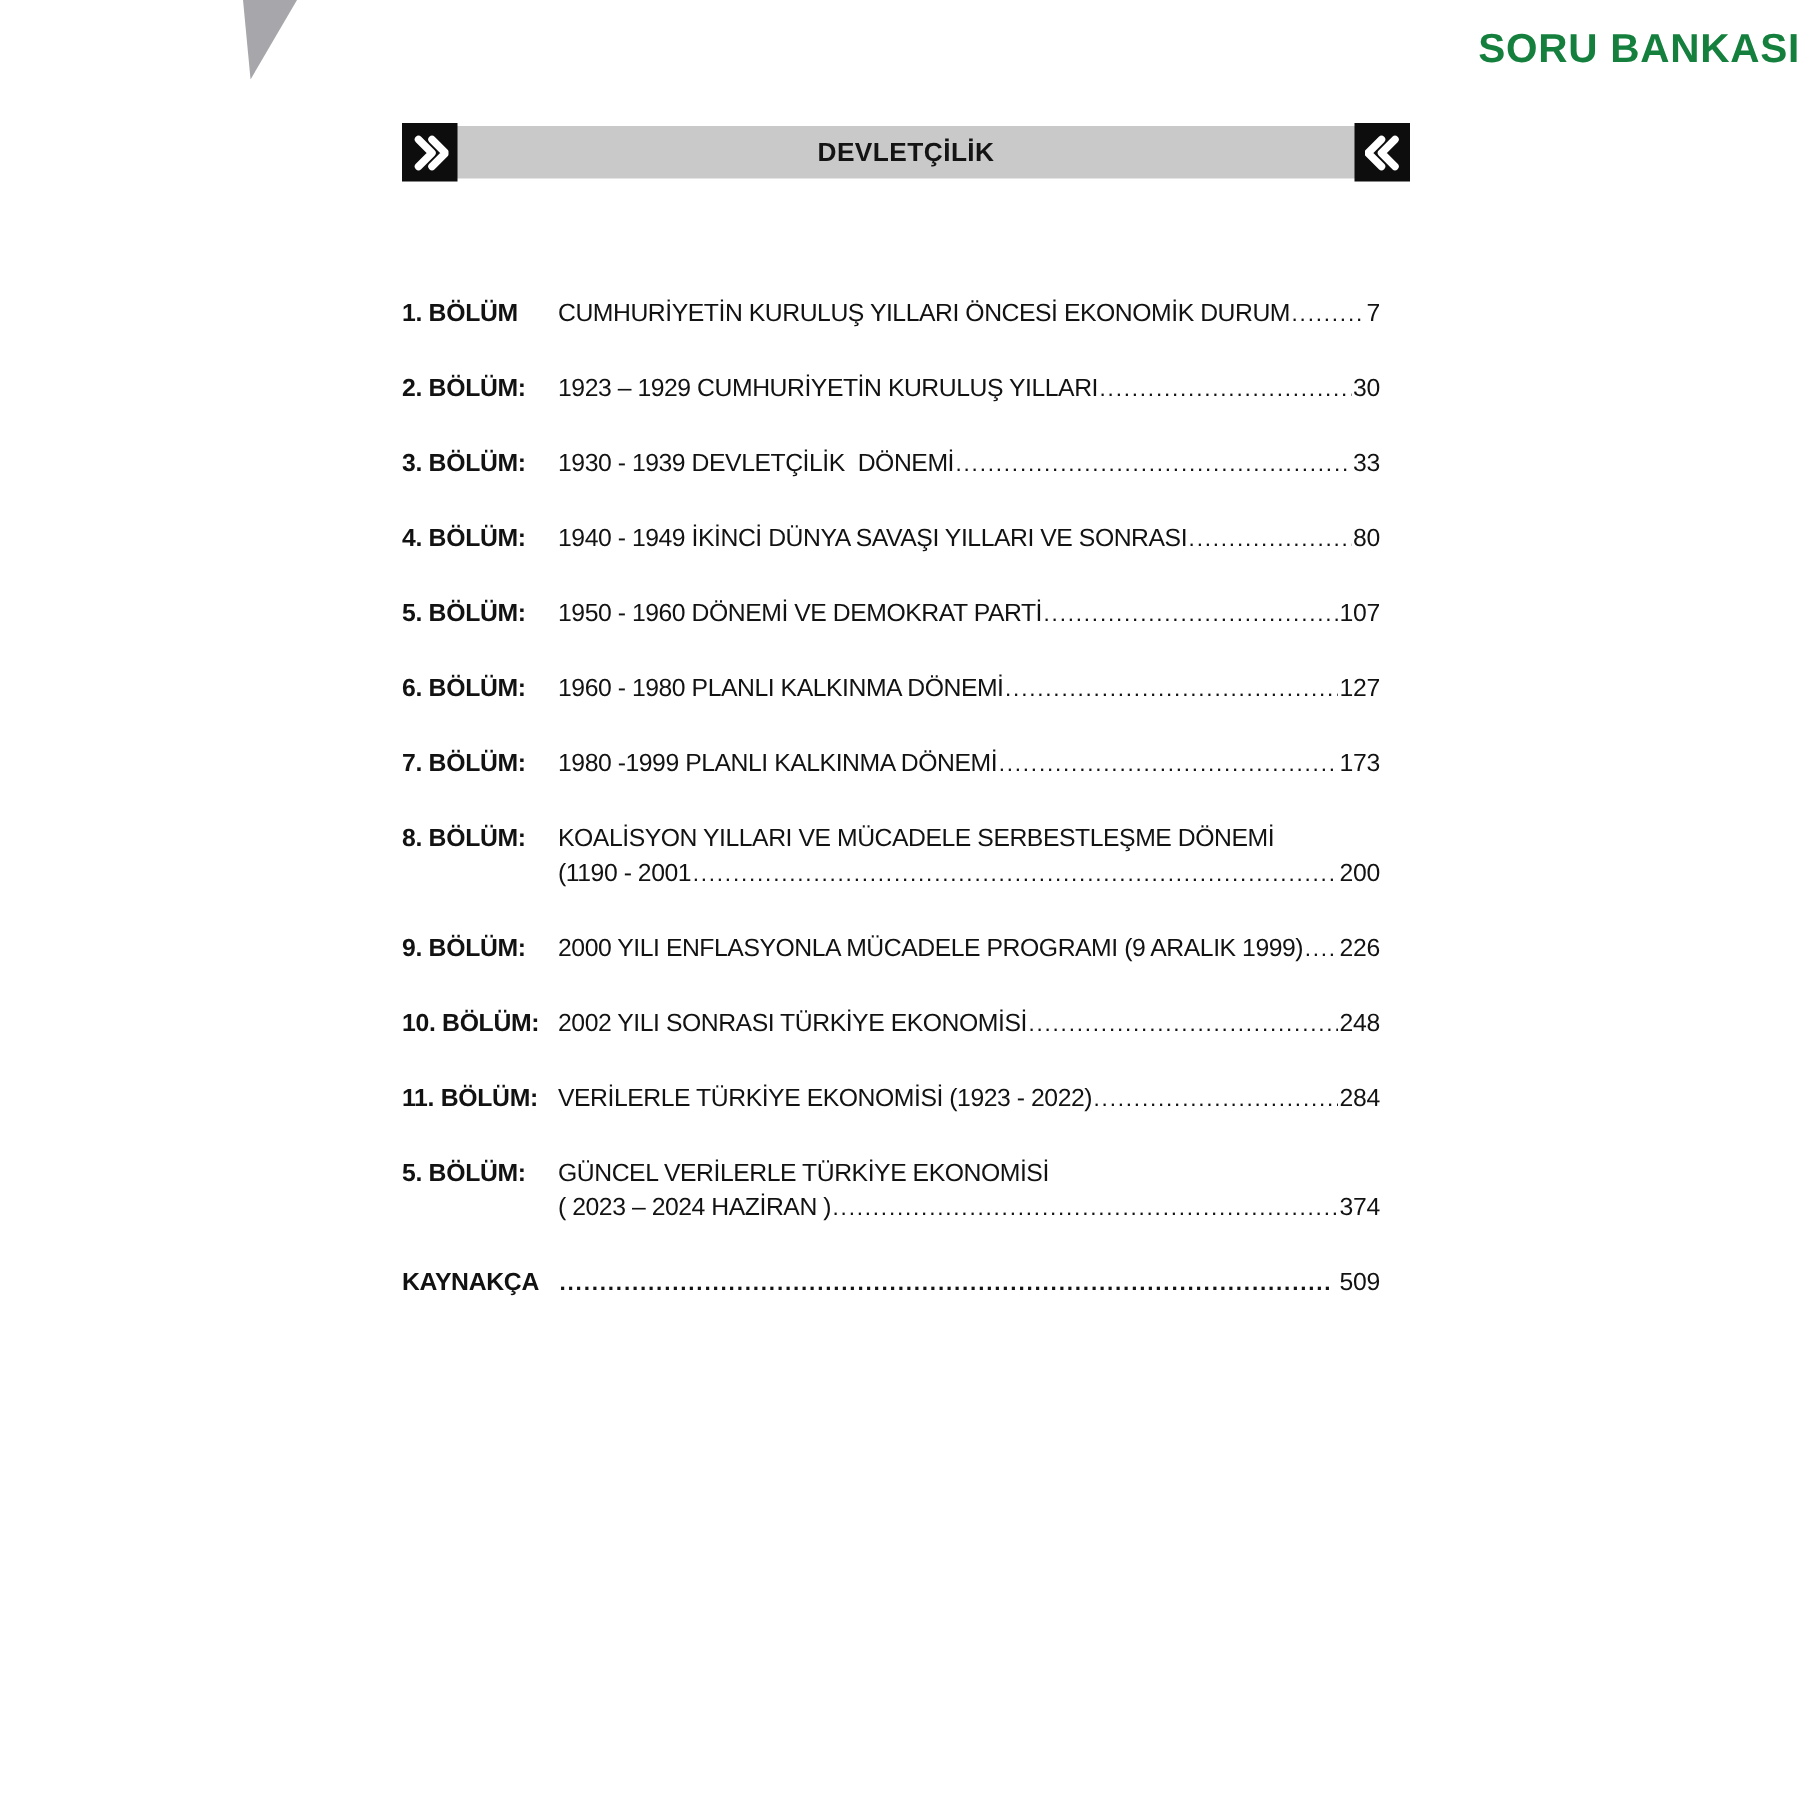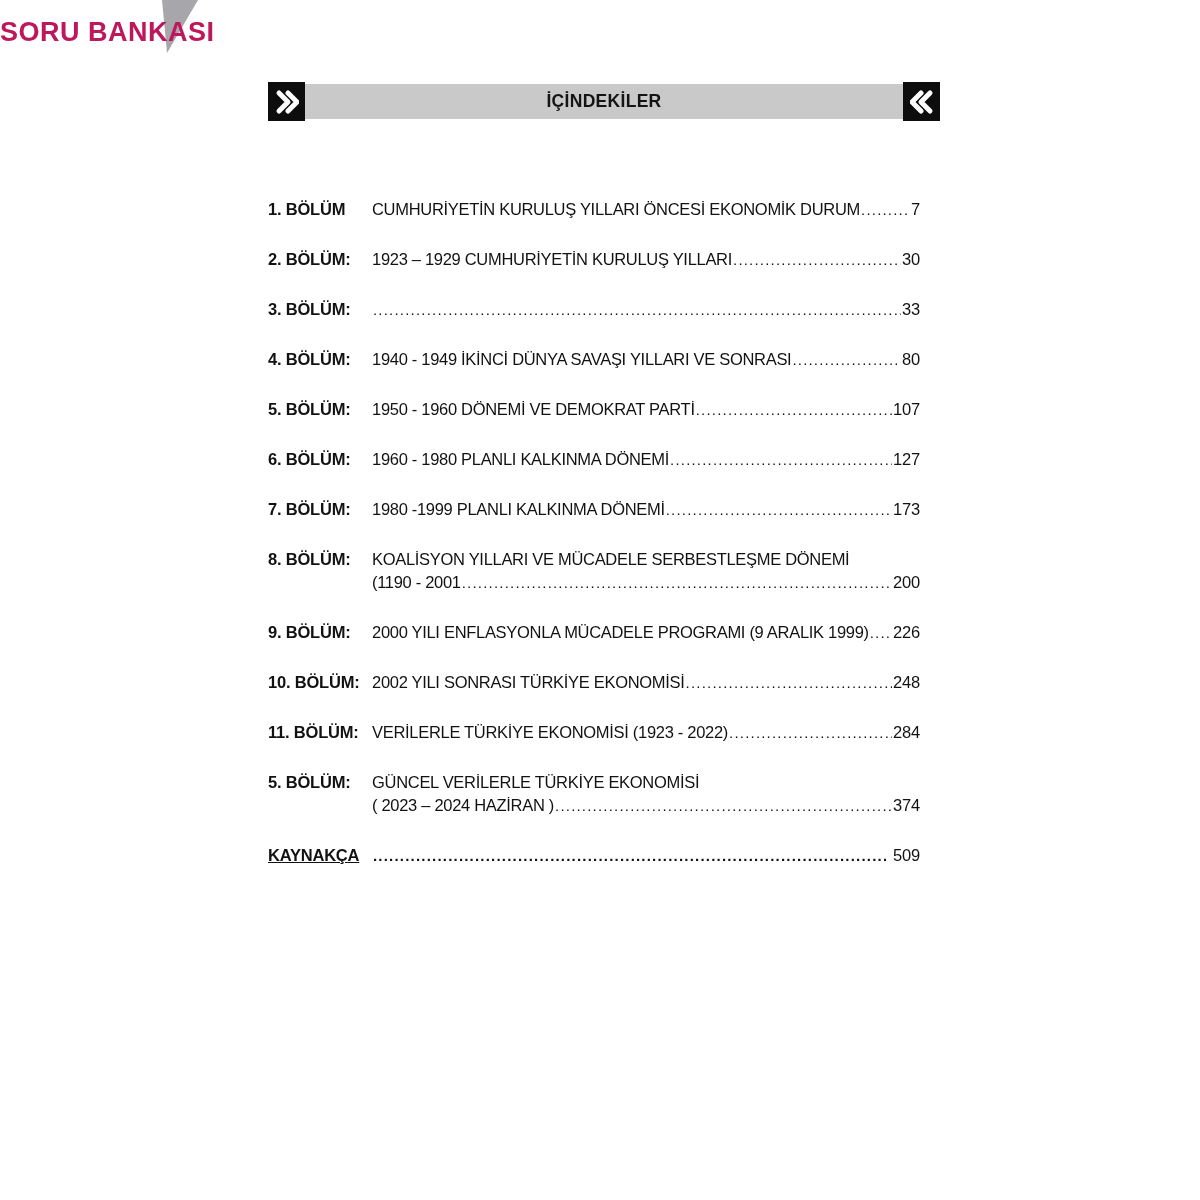--- a/index.html
+++ b/index.html
@@ -19,25 +19,25 @@
     left: 162px; top: 0;
     width: 36px; height: 53px;
     background: #a7a7ab;
     clip-path: polygon(0% 0%, 100% 0%, 14% 100%);
   }
 
   
   .book-title {
     position: absolute;
     top: 17px; left: 0; width: 100%;
-    text-align: left;
+    text-align: right;
     font-size: 27px;
     font-weight: 800;
     letter-spacing: 0.5px;
-    color: #be185d;
+    color: #15803d;
   }
 
   
   .banner {
     position: absolute;
     left: 268px; top: 82px;
     width: 672px; height: 39px;
   }
   .banner-bar {
     position: absolute;
@@ -102,34 +102,34 @@
     letter-spacing: 1.2px;
     margin: 0 1px;
     font-size: 15px;
   }
   .toc-page {
     flex-shrink: 0;
     letter-spacing: -0.2px;
   }
   .toc-row.bold-row .leader { font-weight: 700; }
   .toc-row.bold-row .toc-page { font-weight: 400; margin-left: 6px; }
-  .toc-row.bold-row .toc-label { width: 104px; text-decoration: underline; }
+  .toc-row.bold-row .toc-label { width: 104px; }
 </style>
 </head>
 <body>
 
 <div class="page">
 
   <div class="corner-wedge"></div>
 
   <div class="book-title">SORU BANKASI</div>
 
   <div class="banner">
     <div class="banner-bar"></div>
-    <div class="banner-title">İÇİNDEKİLER</div>
+    <div class="banner-title">DEVLETÇİLİK</div>
     <div class="banner-box left">
       <svg width="24" height="28" viewBox="0 0 24 28">
         <polyline points="4,5 13,14 4,23" fill="none" stroke="#ffffff" stroke-width="5" stroke-linecap="round" stroke-linejoin="round"></polyline>
         <polyline points="13,5 22,14 13,23" fill="none" stroke="#ffffff" stroke-width="5" stroke-linecap="round" stroke-linejoin="round"></polyline>
       </svg>
     </div>
     <div class="banner-box right">
       <svg width="24" height="28" viewBox="0 0 24 28">
         <polyline points="20,5 11,14 20,23" fill="none" stroke="#ffffff" stroke-width="5" stroke-linecap="round" stroke-linejoin="round"></polyline>
         <polyline points="11,5 2,14 11,23" fill="none" stroke="#ffffff" stroke-width="5" stroke-linecap="round" stroke-linejoin="round"></polyline>
@@ -158,20 +158,21 @@
         <span class="leader">................................................................................................................................................................................................................................................................................................................................................................................................................</span>
         <span class="toc-page">30</span>
       </span>
         </span>
     </div>
 
     <div class="toc-row">
       <span class="toc-label">3. BÖLÜM:</span>
       <span class="toc-content">
           <span class="toc-line">
+        <span class="toc-title">1930 - 1939 DEVLETÇİLİK  DÖNEMİ</span>
         <span class="leader">................................................................................................................................................................................................................................................................................................................................................................................................................</span>
         <span class="toc-page">33</span>
       </span>
         </span>
     </div>
 
     <div class="toc-row">
       <span class="toc-label">4. BÖLÜM:</span>
       <span class="toc-content">
           <span class="toc-line">

